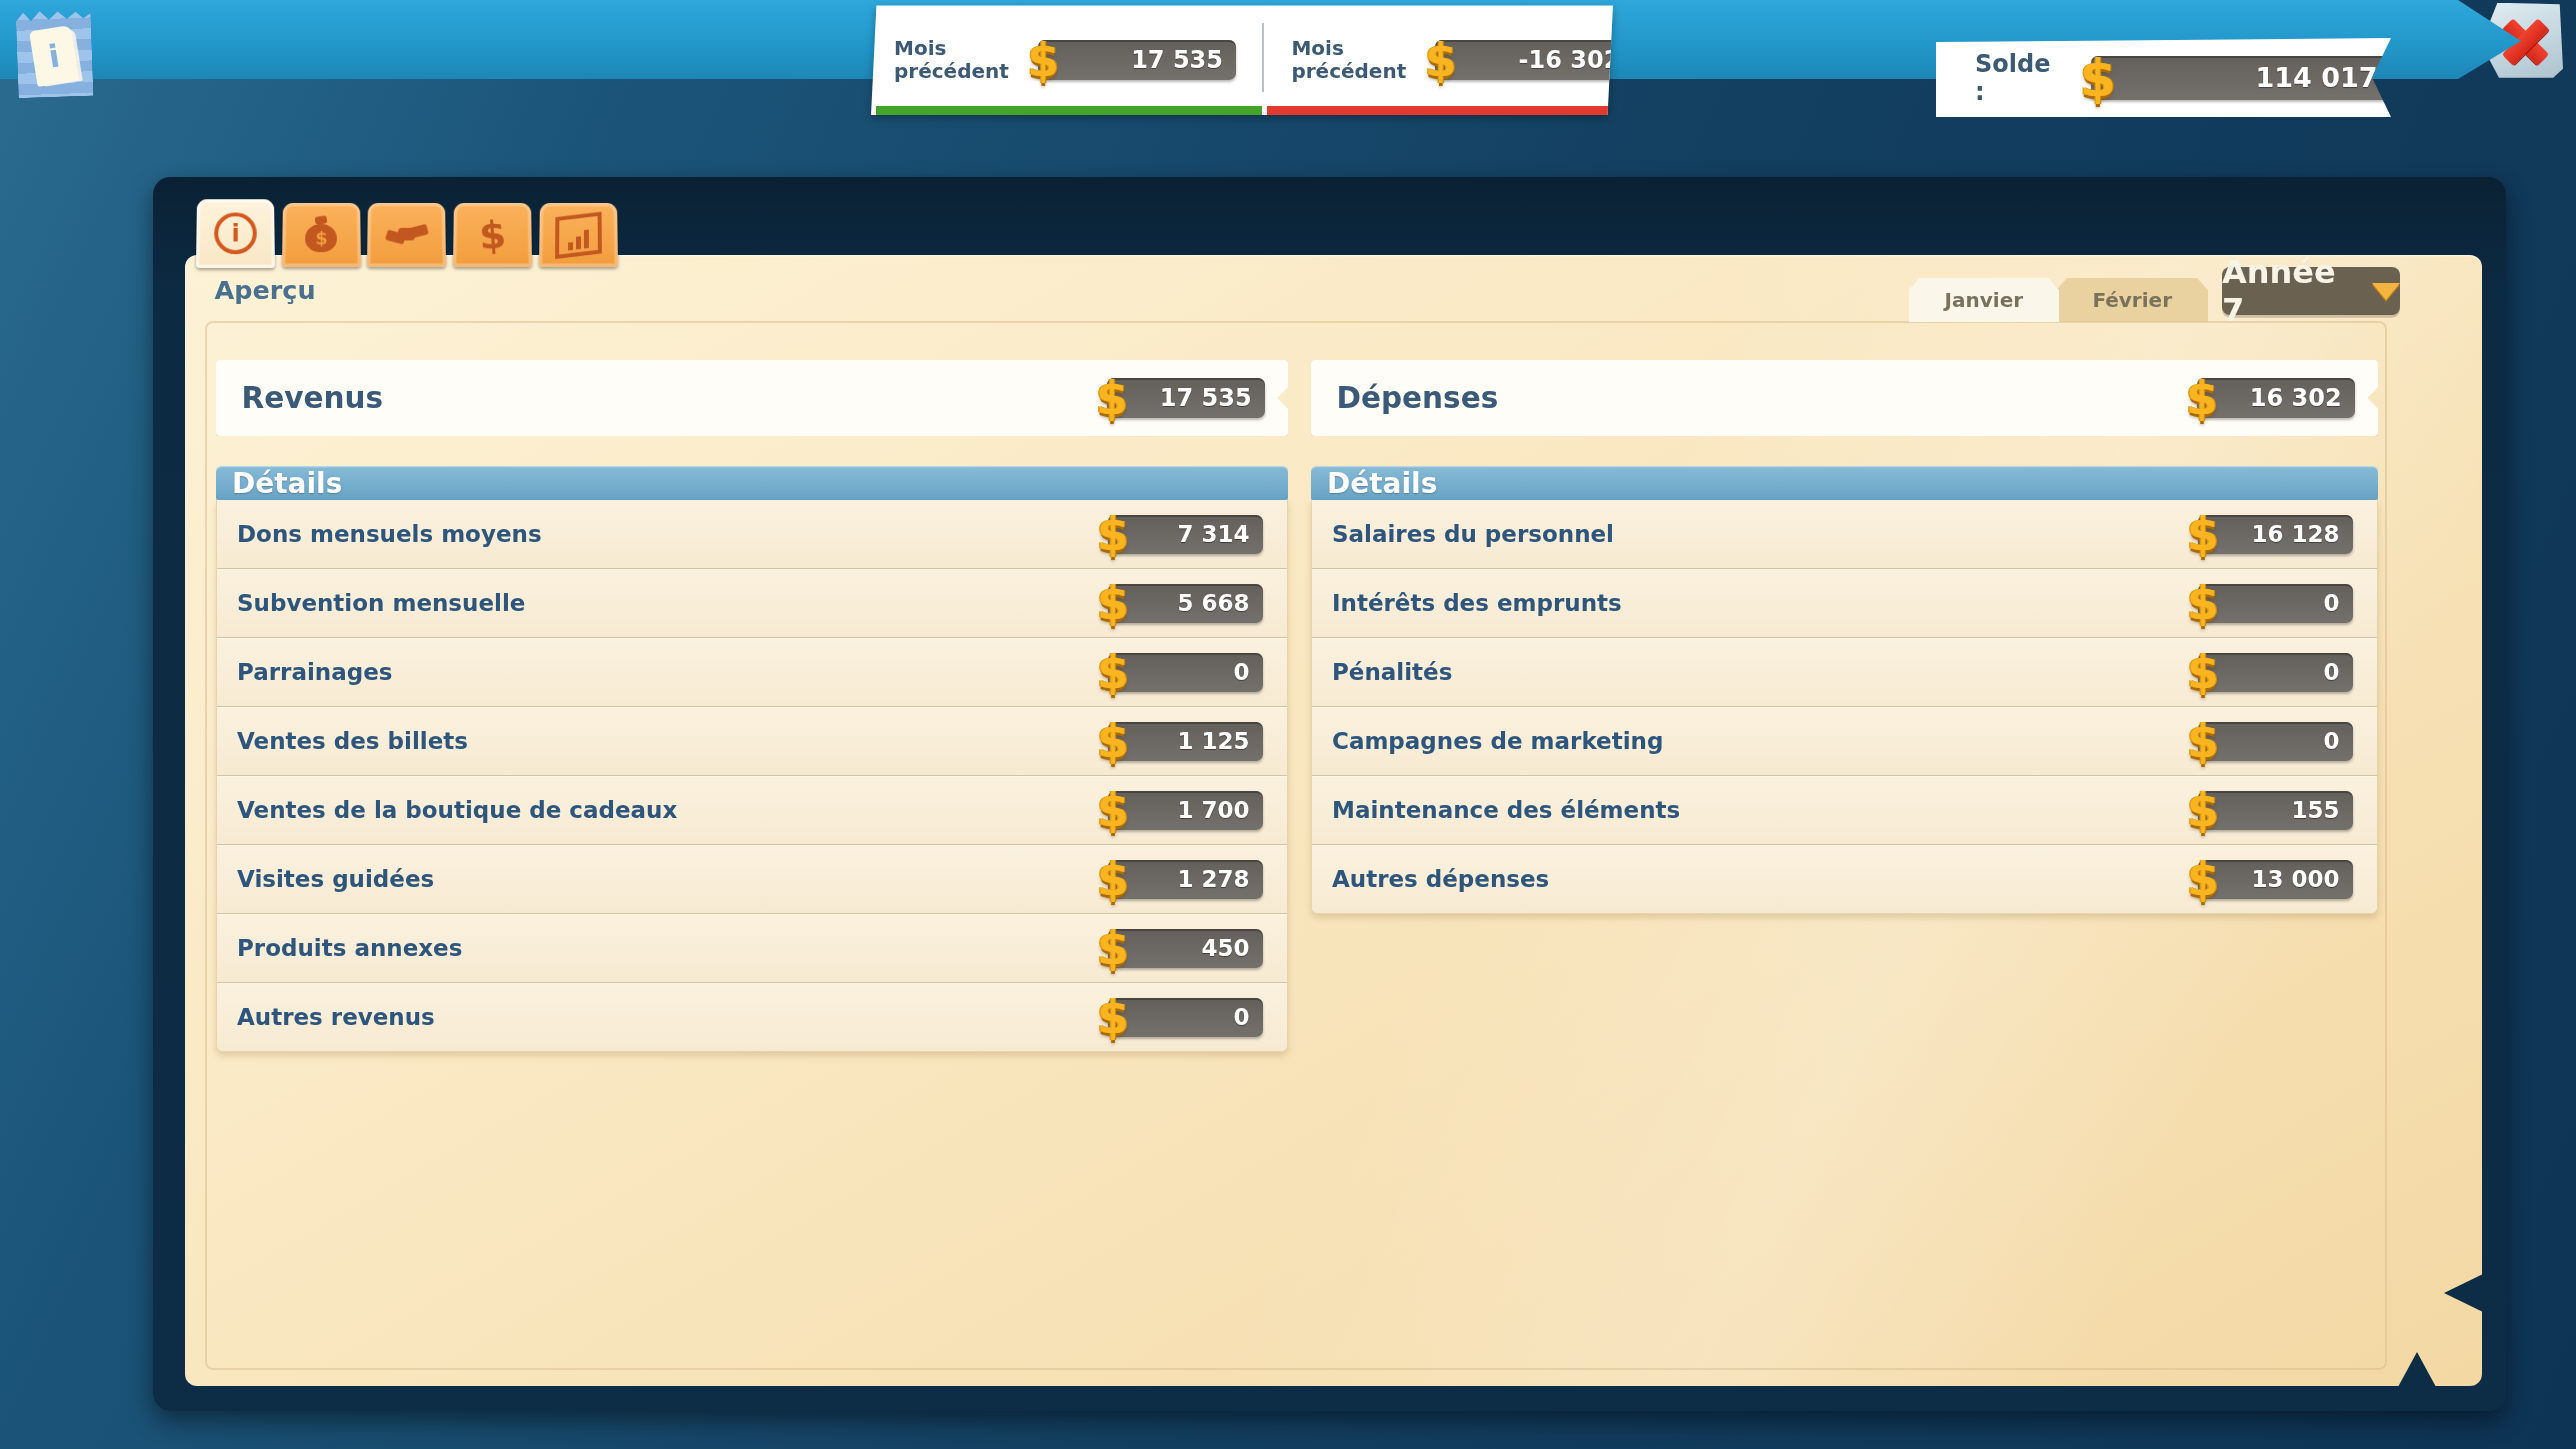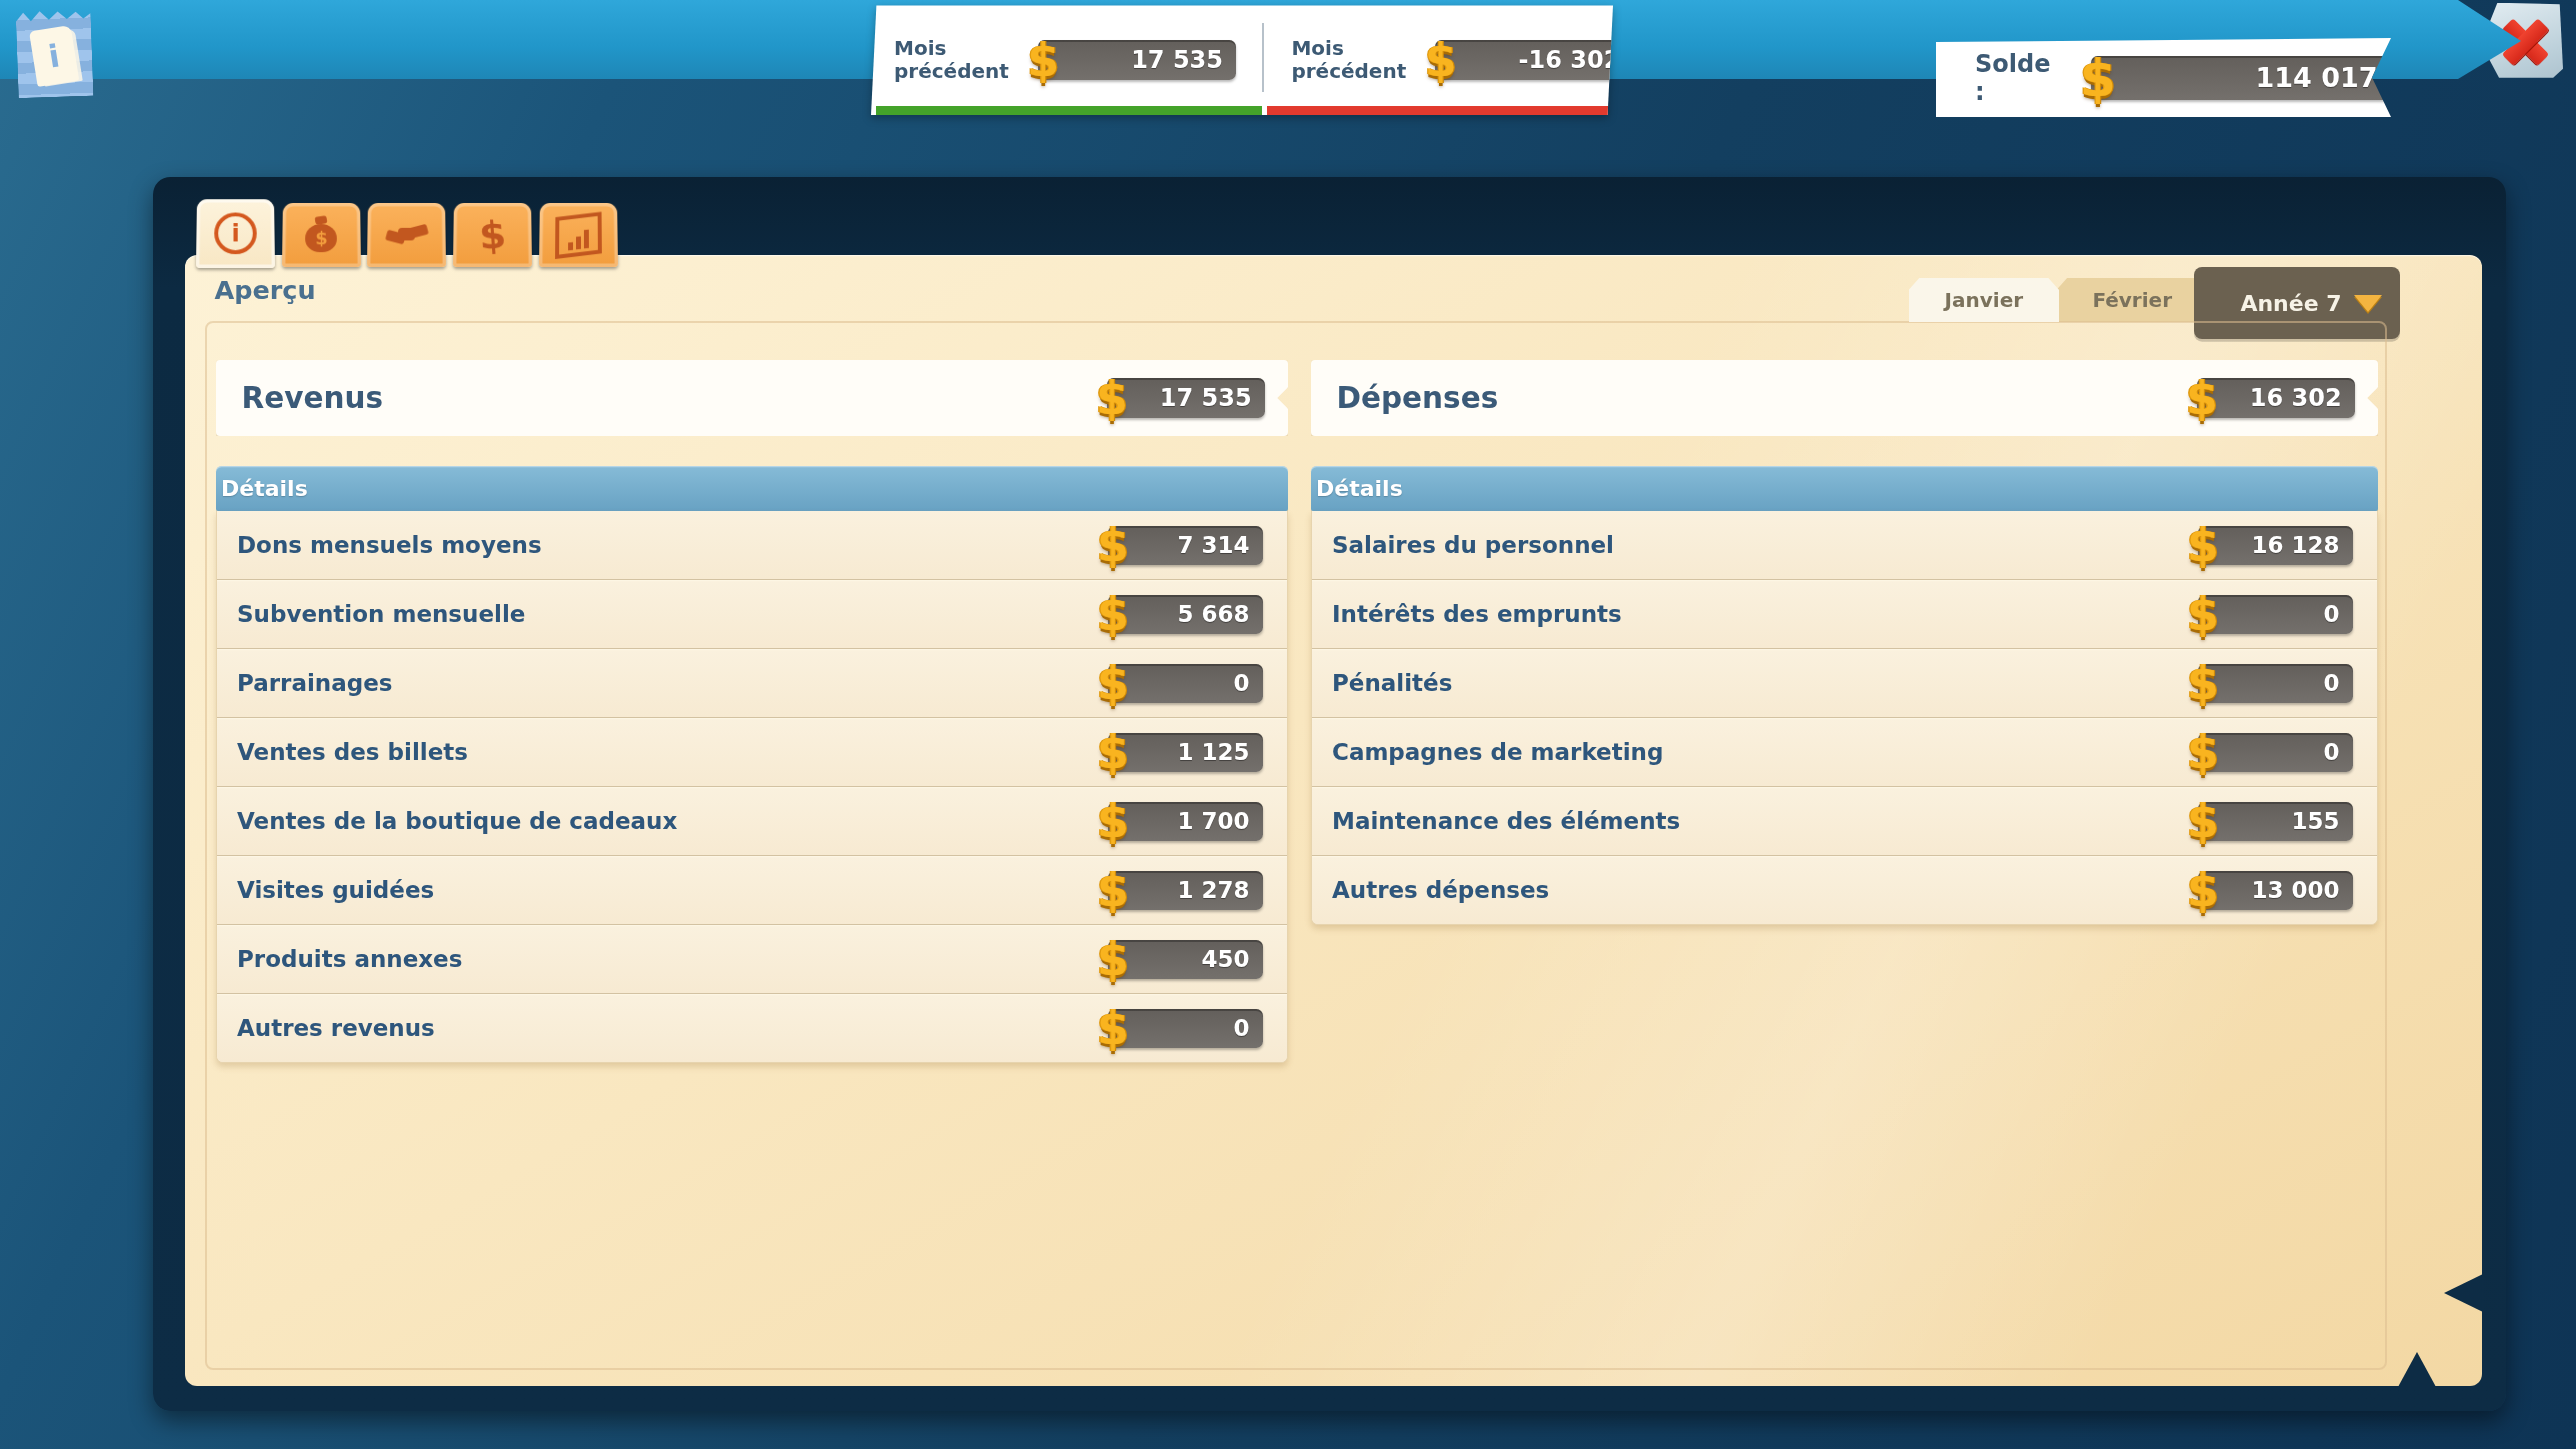--- a/index.html
+++ b/index.html
@@ -90,39 +90,39 @@
   .icon-chart{width:34px;height:29.5px;border:4px solid currentColor;transform:skewY(-7deg);
     display:flex;align-items:flex-end;justify-content:center;gap:2.7px;padding:2.7px;}
   .icon-chart b{width:5.4px;background:currentColor;display:block;}
   
   .panel-title{position:absolute;left:29.5px;top:20px;font-size:25.5px;color:#4a708f;}
   .months{position:absolute;right:274px;top:23px;display:flex;}
   .month-btn{height:44px;padding:0 36px;display:flex;align-items:center;font-size:20px;color:#7b725c;
     clip-path:polygon(10.7px 0,calc(100% - 10.7px) 0,100% 12px,100% 100%,0 100%,0 12px);cursor:pointer;}
   .month-btn.sel{background:#faf6ea;z-index:2;margin-right:-2.7px;}
   .month-btn.unsel{background:#e9d2a0;}
-  .year-btn{position:absolute;right:82px;top:12px;width:178px;height:72px;background:#6b6150;
+  .year-btn{position:absolute;right:82px;top:12px;width:178px;height:48px;background:#6b6150;
     border-radius:8px;display:flex;align-items:center;justify-content:center;gap:12px;
-    font-size:22px;color:#f7f3e7;box-shadow:0 2.7px 0 rgba(0,0,0,.18);cursor:pointer;padding-left:28px;}
+    font-size:32px;color:#f7f3e7;box-shadow:0 2.7px 0 rgba(0,0,0,.18);cursor:pointer;}
   .tri-down{width:0;height:0;border-left:14.8px solid transparent;border-right:14.8px solid transparent;
     border-top:17.4px solid #f3b440;filter:drop-shadow(0 2px 0 #b97f15);}
   .content-border{position:absolute;left:20px;top:66px;right:95px;bottom:16px;
     border:2px solid #dcbe90;border-radius:8px;opacity:.55;}
   
   .col{position:absolute;top:105px;}
   .col-left{left:31px;width:1072px;}
   .col-right{left:1126px;width:1067px;}
   .col-header{height:76px;background:#fffdf8;border-radius:4px;display:flex;align-items:center;
     clip-path:polygon(0 0,100% 0,100% 36%,calc(100% - 10.7px) 50%,100% 64%,100% 100%,0 100%);
     box-shadow:0 3.4px 6px rgba(140,100,40,.25);}
   .col-title{margin-left:25.5px;font-size:29.5px;color:#3b5a78;}
   .col-header .pill{margin-left:auto;margin-right:23px;}
-  .details-bar{margin-top:30px;height:45px;border-radius:5.4px 5.4px 2px 2px;
+  .details-bar{margin-top:30px;height:34px;border-radius:5.4px 5.4px 2px 2px;
     background:linear-gradient(180deg,#86bbd7 0%,#68a2c3 100%);
-    display:flex;align-items:center;padding-left:5px;font-size:22px;color:#fff;
+    display:flex;align-items:center;padding-left:16px;font-size:28px;color:#fff;
     text-shadow:0 1.3px 1.3px rgba(60,90,110,.45);
     box-shadow:inset 0 1.3px 0 rgba(255,255,255,.4),0 1.3px 0 rgba(120,90,50,.25);}
   .rows{border:1.3px solid #e7d4ae;border-top:none;border-radius:0 0 6.7px 6.7px;overflow:hidden;
     box-shadow:0 4px 6.7px rgba(140,100,40,.22);background:#f9eed8;}
   .row{height:68px;display:flex;align-items:center;background:linear-gradient(180deg,#faf1de 0%,#f7ead2 100%);}
   .row + .row{border-top:1.3px solid #d3c2a2;box-shadow:inset 0 1.3px 0 #fdf6e4;}
   .row-label{margin-left:20px;font-size:23px;color:#2e567c;}
   .row .pill{margin-left:auto;margin-right:24px;}
   
   .pill{position:relative;width:142px;height:39px;border-radius:6.7px;

